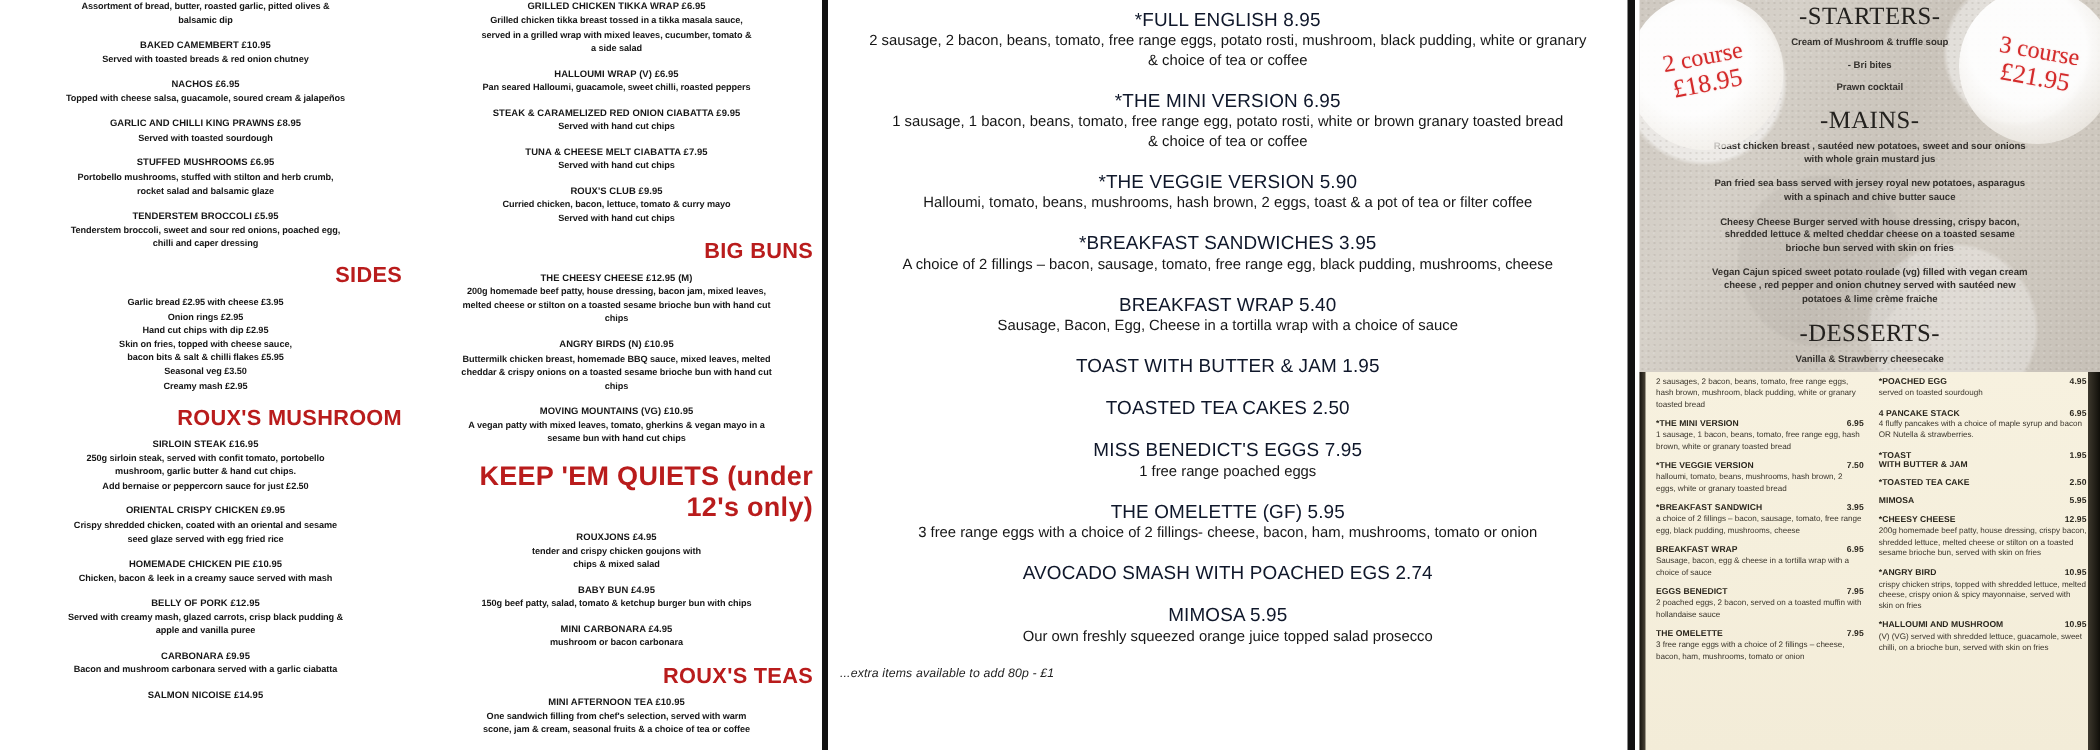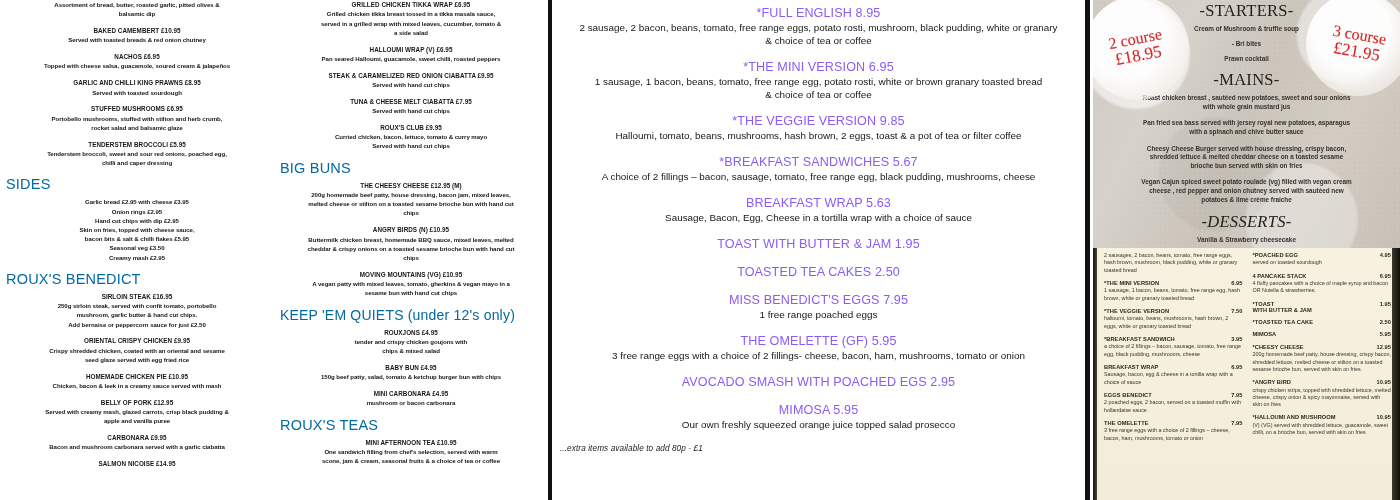--- a/index.html
+++ b/index.html
@@ -21,39 +21,39 @@
   .pa-txt{
     font-family:"Liberation Sans", sans-serif;
     color:#161616;text-align:center;font-weight:bold;
     font-size:6.1px;line-height:9.2px;letter-spacing:-0.05px;
   }
   .pa-name{
     font-size:6.3px;font-weight:bold;line-height:9.4px;
     letter-spacing:0.05px;
   }
   .pa-head{
-    font-size:14.5px;font-weight:normal;text-align:left;
-    letter-spacing:0.2px;margin:9px 0 5px;color:#0369a1;
-  }
-  .pa-head.sm{font-size:14px;}
+    font-size:14.5px;font-weight:bold;text-align:right;
+    letter-spacing:0.2px;margin:9px 0 5px;color:#b91c1c;
+  }
+  .pa-head.sm{font-size:18px;}
   .pa-item{margin-bottom:7.5px;}
 
   
   .vbar{position:absolute;top:0;height:500px;background:#111;}
 
   
   .panel-b{
     position:absolute;left:552px;top:0;width:533px;height:500px;
     background:#ffffff;overflow:hidden;
     box-sizing:border-box;padding:6px 8px 0;
   }
   .pb-item{text-align:center;margin-bottom:13px;}
   .pb-name{
     font-family:"Liberation Sans", sans-serif;
-    font-size:12.6px;color:#8b5cf6;line-height:15px;letter-spacing:0.1px;
+    font-size:12.6px;color:#0f172a;line-height:15px;letter-spacing:0.1px;
   }
   .pb-desc{
     font-family:Liberation Sans, sans-serif;
     font-size:9.9px;color:#161616;line-height:13px;letter-spacing:0px;
   }
   .pb-foot{
     text-align:left;font-size:8.2px;font-style:italic;color:#222;
     margin-top:8px;letter-spacing:0.1px;
   }
 
@@ -76,21 +76,21 @@
     background-size:4px 4px, 5px 5px;
     background-position:0 0, 2px 3px;
   }
   .pc-inner{position:relative;z-index:3;padding:0 10px;}
   .pc-head{
     text-align:center;font-size:16.5px;color:#23211e;
     letter-spacing:.3px;margin:1px 0 4px;
     font-family:"Liberation Serif", serif;font-weight:normal;
   }
   .pc-head.mains{margin-top:6px;}
-  .pc-head.dess{margin-top:5px;font-style:italic;}
+  .pc-head.dess{margin-top:5px;}
   .pc-line{
     text-align:center;font-size:6.4px;color:#35322e;line-height:8.6px;
     margin-bottom:6.5px;font-weight:bold;letter-spacing:-0.02px;
   }
   .pc-line.d{margin-bottom:8px;}
   .badge{
     position:absolute;z-index:4;width:104px;height:104px;border-radius:50%;
     background:radial-gradient(circle at 42% 38%, rgba(255,255,255,.93) 0 44%, rgba(246,243,238,.72) 72%, rgba(232,228,221,.25) 100%);
     display:flex;flex-direction:column;align-items:center;justify-content:center;
   }
@@ -172,21 +172,21 @@
       <div class="pa-head">SIDES</div>
       <div id="pa-sides">
           <div class="pa-txt">Garlic bread £2.95 with cheese £3.95</div>
           <div class="pa-txt">Onion rings £2.95</div>
           <div class="pa-txt">Hand cut chips with dip £2.95</div>
           <div class="pa-txt">Skin on fries, topped with cheese sauce,</div>
           <div class="pa-txt">bacon bits &amp; salt &amp; chilli  flakes £5.95</div>
           <div class="pa-txt">Seasonal veg £3.50</div>
           <div class="pa-txt">Creamy mash £2.95</div>
         </div>
-      <div class="pa-head">ROUX'S BENEDICT</div>
+      <div class="pa-head">ROUX'S MUSHROOM</div>
       <div id="pa-selection">
           <div class="pa-item">
             <div class="pa-txt pa-name">SIRLOIN STEAK £16.95</div>
             <div class="pa-txt">250g sirloin steak, served with confit tomato, portobello</div>
             <div class="pa-txt">mushroom, garlic butter &amp; hand cut chips.</div>
             <div class="pa-txt">Add bernaise or peppercorn sauce for just £2.50</div>
           </div>
           <div class="pa-item">
             <div class="pa-txt pa-name">ORIENTAL CRISPY CHICKEN £9.95</div>
             <div class="pa-txt">Crispy shredded chicken, coated with an oriental and sesame</div>
@@ -292,47 +292,47 @@
           <div class="pb-name">*FULL ENGLISH 8.95</div>
           <div class="pb-desc">2 sausage, 2 bacon, beans, tomato, free range eggs, potato rosti, mushroom, black pudding, white or granary</div>
           <div class="pb-desc">&amp; choice of tea or coffee</div>
         </div>
         <div class="pb-item">
           <div class="pb-name">*THE MINI VERSION 6.95</div>
           <div class="pb-desc">1 sausage, 1 bacon, beans, tomato, free range egg, potato rosti, white or brown granary toasted bread</div>
           <div class="pb-desc">&amp; choice of tea or coffee</div>
         </div>
         <div class="pb-item">
-          <div class="pb-name">*THE VEGGIE VERSION 9.85</div>
+          <div class="pb-name">*THE VEGGIE VERSION 5.90</div>
           <div class="pb-desc">Halloumi, tomato, beans, mushrooms, hash brown, 2 eggs, toast &amp; a pot of tea or filter coffee</div>
         </div>
         <div class="pb-item">
-          <div class="pb-name">*BREAKFAST SANDWICHES 5.67</div>
+          <div class="pb-name">*BREAKFAST SANDWICHES 3.95</div>
           <div class="pb-desc">A choice of 2 fillings – bacon, sausage, tomato, free range egg, black pudding, mushrooms, cheese</div>
         </div>
         <div class="pb-item">
-          <div class="pb-name">BREAKFAST WRAP 5.63</div>
+          <div class="pb-name">BREAKFAST WRAP 5.40</div>
           <div class="pb-desc">Sausage, Bacon, Egg, Cheese in a tortilla wrap with a choice of sauce</div>
         </div>
         <div class="pb-item">
           <div class="pb-name">TOAST WITH BUTTER &amp; JAM 1.95</div>
         </div>
         <div class="pb-item">
           <div class="pb-name">TOASTED TEA CAKES 2.50</div>
         </div>
         <div class="pb-item">
           <div class="pb-name">MISS BENEDICT'S EGGS 7.95</div>
           <div class="pb-desc">1 free range poached eggs</div>
         </div>
         <div class="pb-item">
           <div class="pb-name">THE OMELETTE (GF) 5.95</div>
           <div class="pb-desc">3 free range eggs with a choice of 2 fillings- cheese, bacon, ham, mushrooms, tomato or onion</div>
         </div>
         <div class="pb-item">
-          <div class="pb-name">AVOCADO SMASH WITH POACHED EGS 2.95</div>
+          <div class="pb-name">AVOCADO SMASH WITH POACHED EGS 2.74</div>
         </div>
         <div class="pb-item">
           <div class="pb-name">MIMOSA 5.95</div>
           <div class="pb-desc">Our own freshly squeezed orange juice topped salad prosecco</div>
         </div>
       </div>
     <div class="pb-foot">...extra items available to add 80p - £1</div>
   </div>
 
   <div class="vbar" style="left:1085px;width:5px;"></div>

